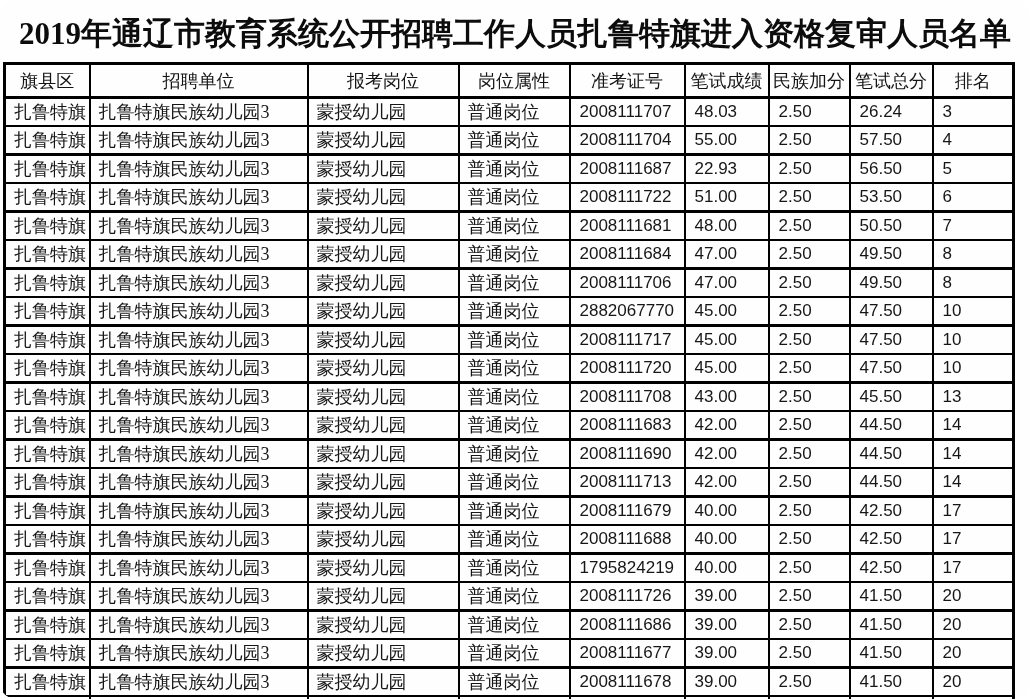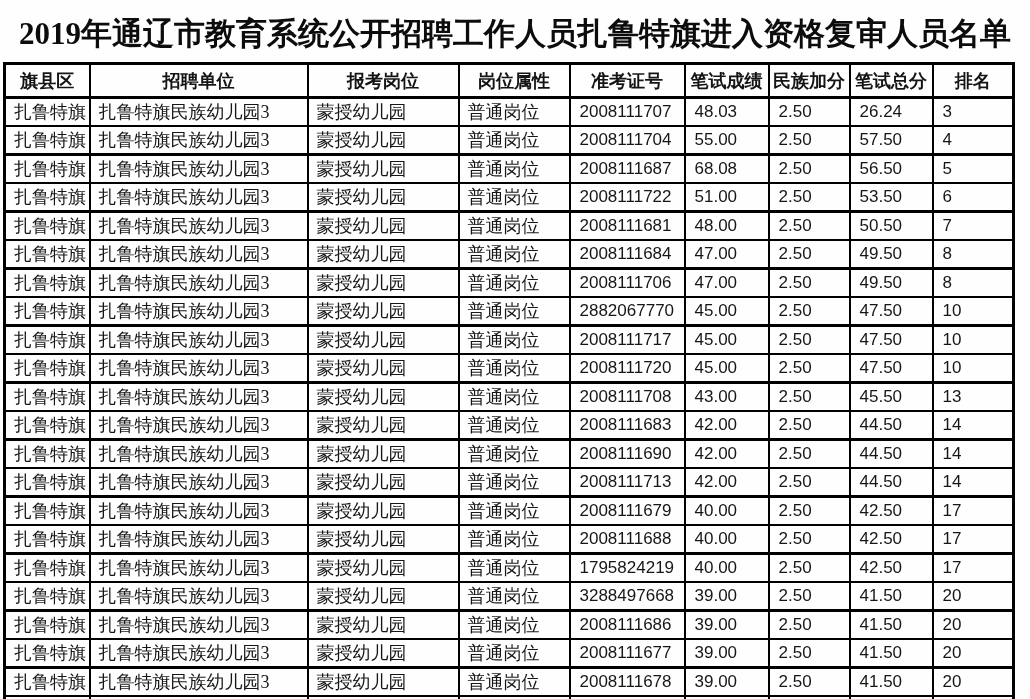--- a/index.html
+++ b/index.html
@@ -8,20 +8,21 @@
     background: #ffffff;
   }
   .page {
     position: relative;
     width: 1030px;
     height: 699px;
     overflow: hidden;
     background: #fefefe;
     font-family: "Liberation Serif", "DejaVu Serif", serif;
     color: #111111;
+    border-radius: 16px;
   }
   .doc-title {
     position: absolute;
     top: 13px;
     left: 0;
     width: 100%;
     margin: 0;
     text-align: center;
     font-size: 31px;
     font-weight: bold;
@@ -44,21 +45,21 @@
     overflow: hidden;
     vertical-align: middle;
   }
   
   table.results {
     border: 3px solid #000000;
   }
   table.results thead th {
     height: 29px;
     font-size: 18px;
-    font-weight: bold;
+    font-weight: normal;
     text-align: center;
     border-top-width: 3px;
     border-bottom-width: 3px;
     color: #141414;
   }
   table.results tbody td {
     height: 26px;
     font-size: 18px;
     text-align: left;
     padding: 0 2px 0 8px;
@@ -131,21 +132,21 @@
           <td class="num">2.50</td>
           <td class="num">57.50</td>
           <td class="num">4</td>
         </tr>
         <tr>
           <td>扎鲁特旗</td>
           <td>扎鲁特旗民族幼儿园3</td>
           <td>蒙授幼儿园</td>
           <td>普通岗位</td>
           <td class="num">2008111687</td>
-          <td class="num">68.08</td>
+          <td class="num">22.93</td>
           <td class="num">2.50</td>
           <td class="num">56.50</td>
           <td class="num">5</td>
         </tr>
         <tr>
           <td>扎鲁特旗</td>
           <td>扎鲁特旗民族幼儿园3</td>
           <td>蒙授幼儿园</td>
           <td>普通岗位</td>
           <td class="num">2008111722</td>
@@ -295,21 +296,21 @@
           <td class="num">40.00</td>
           <td class="num">2.50</td>
           <td class="num">42.50</td>
           <td class="num">17</td>
         </tr>
         <tr>
           <td>扎鲁特旗</td>
           <td>扎鲁特旗民族幼儿园3</td>
           <td>蒙授幼儿园</td>
           <td>普通岗位</td>
-          <td class="num">3288497668</td>
+          <td class="num">2008111726</td>
           <td class="num">39.00</td>
           <td class="num">2.50</td>
           <td class="num">41.50</td>
           <td class="num">20</td>
         </tr>
         <tr>
           <td>扎鲁特旗</td>
           <td>扎鲁特旗民族幼儿园3</td>
           <td>蒙授幼儿园</td>
           <td>普通岗位</td>

